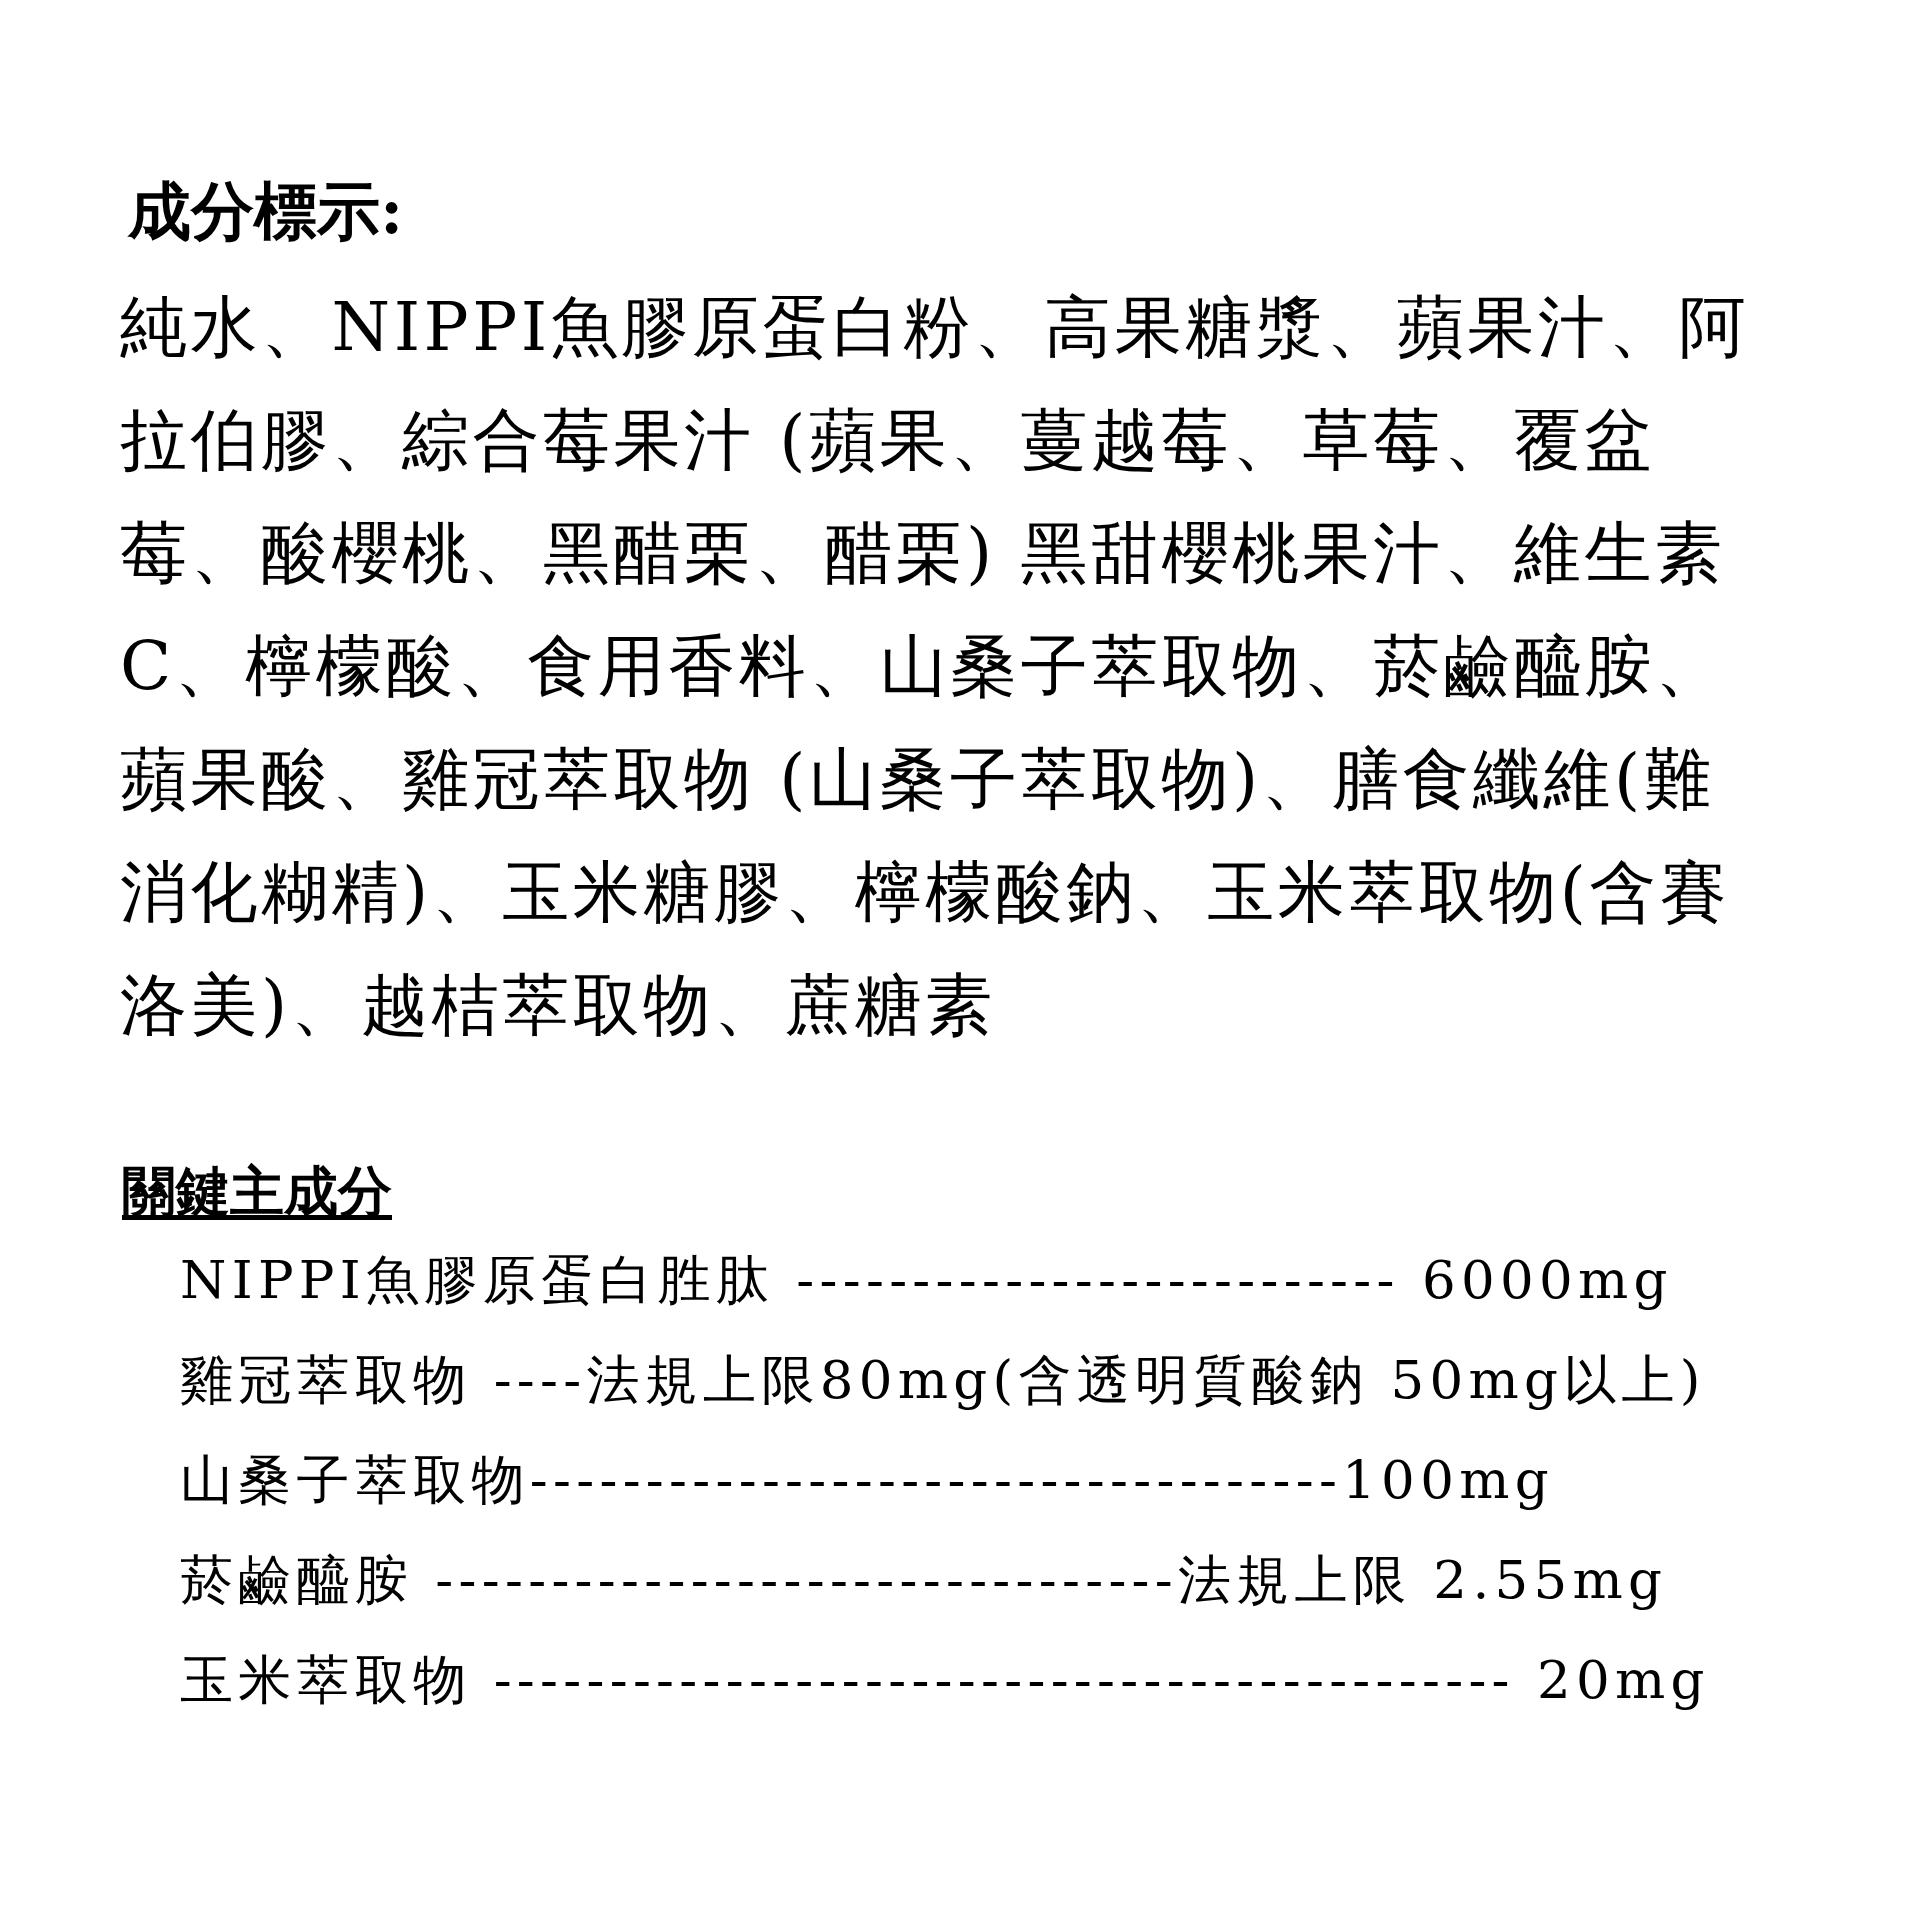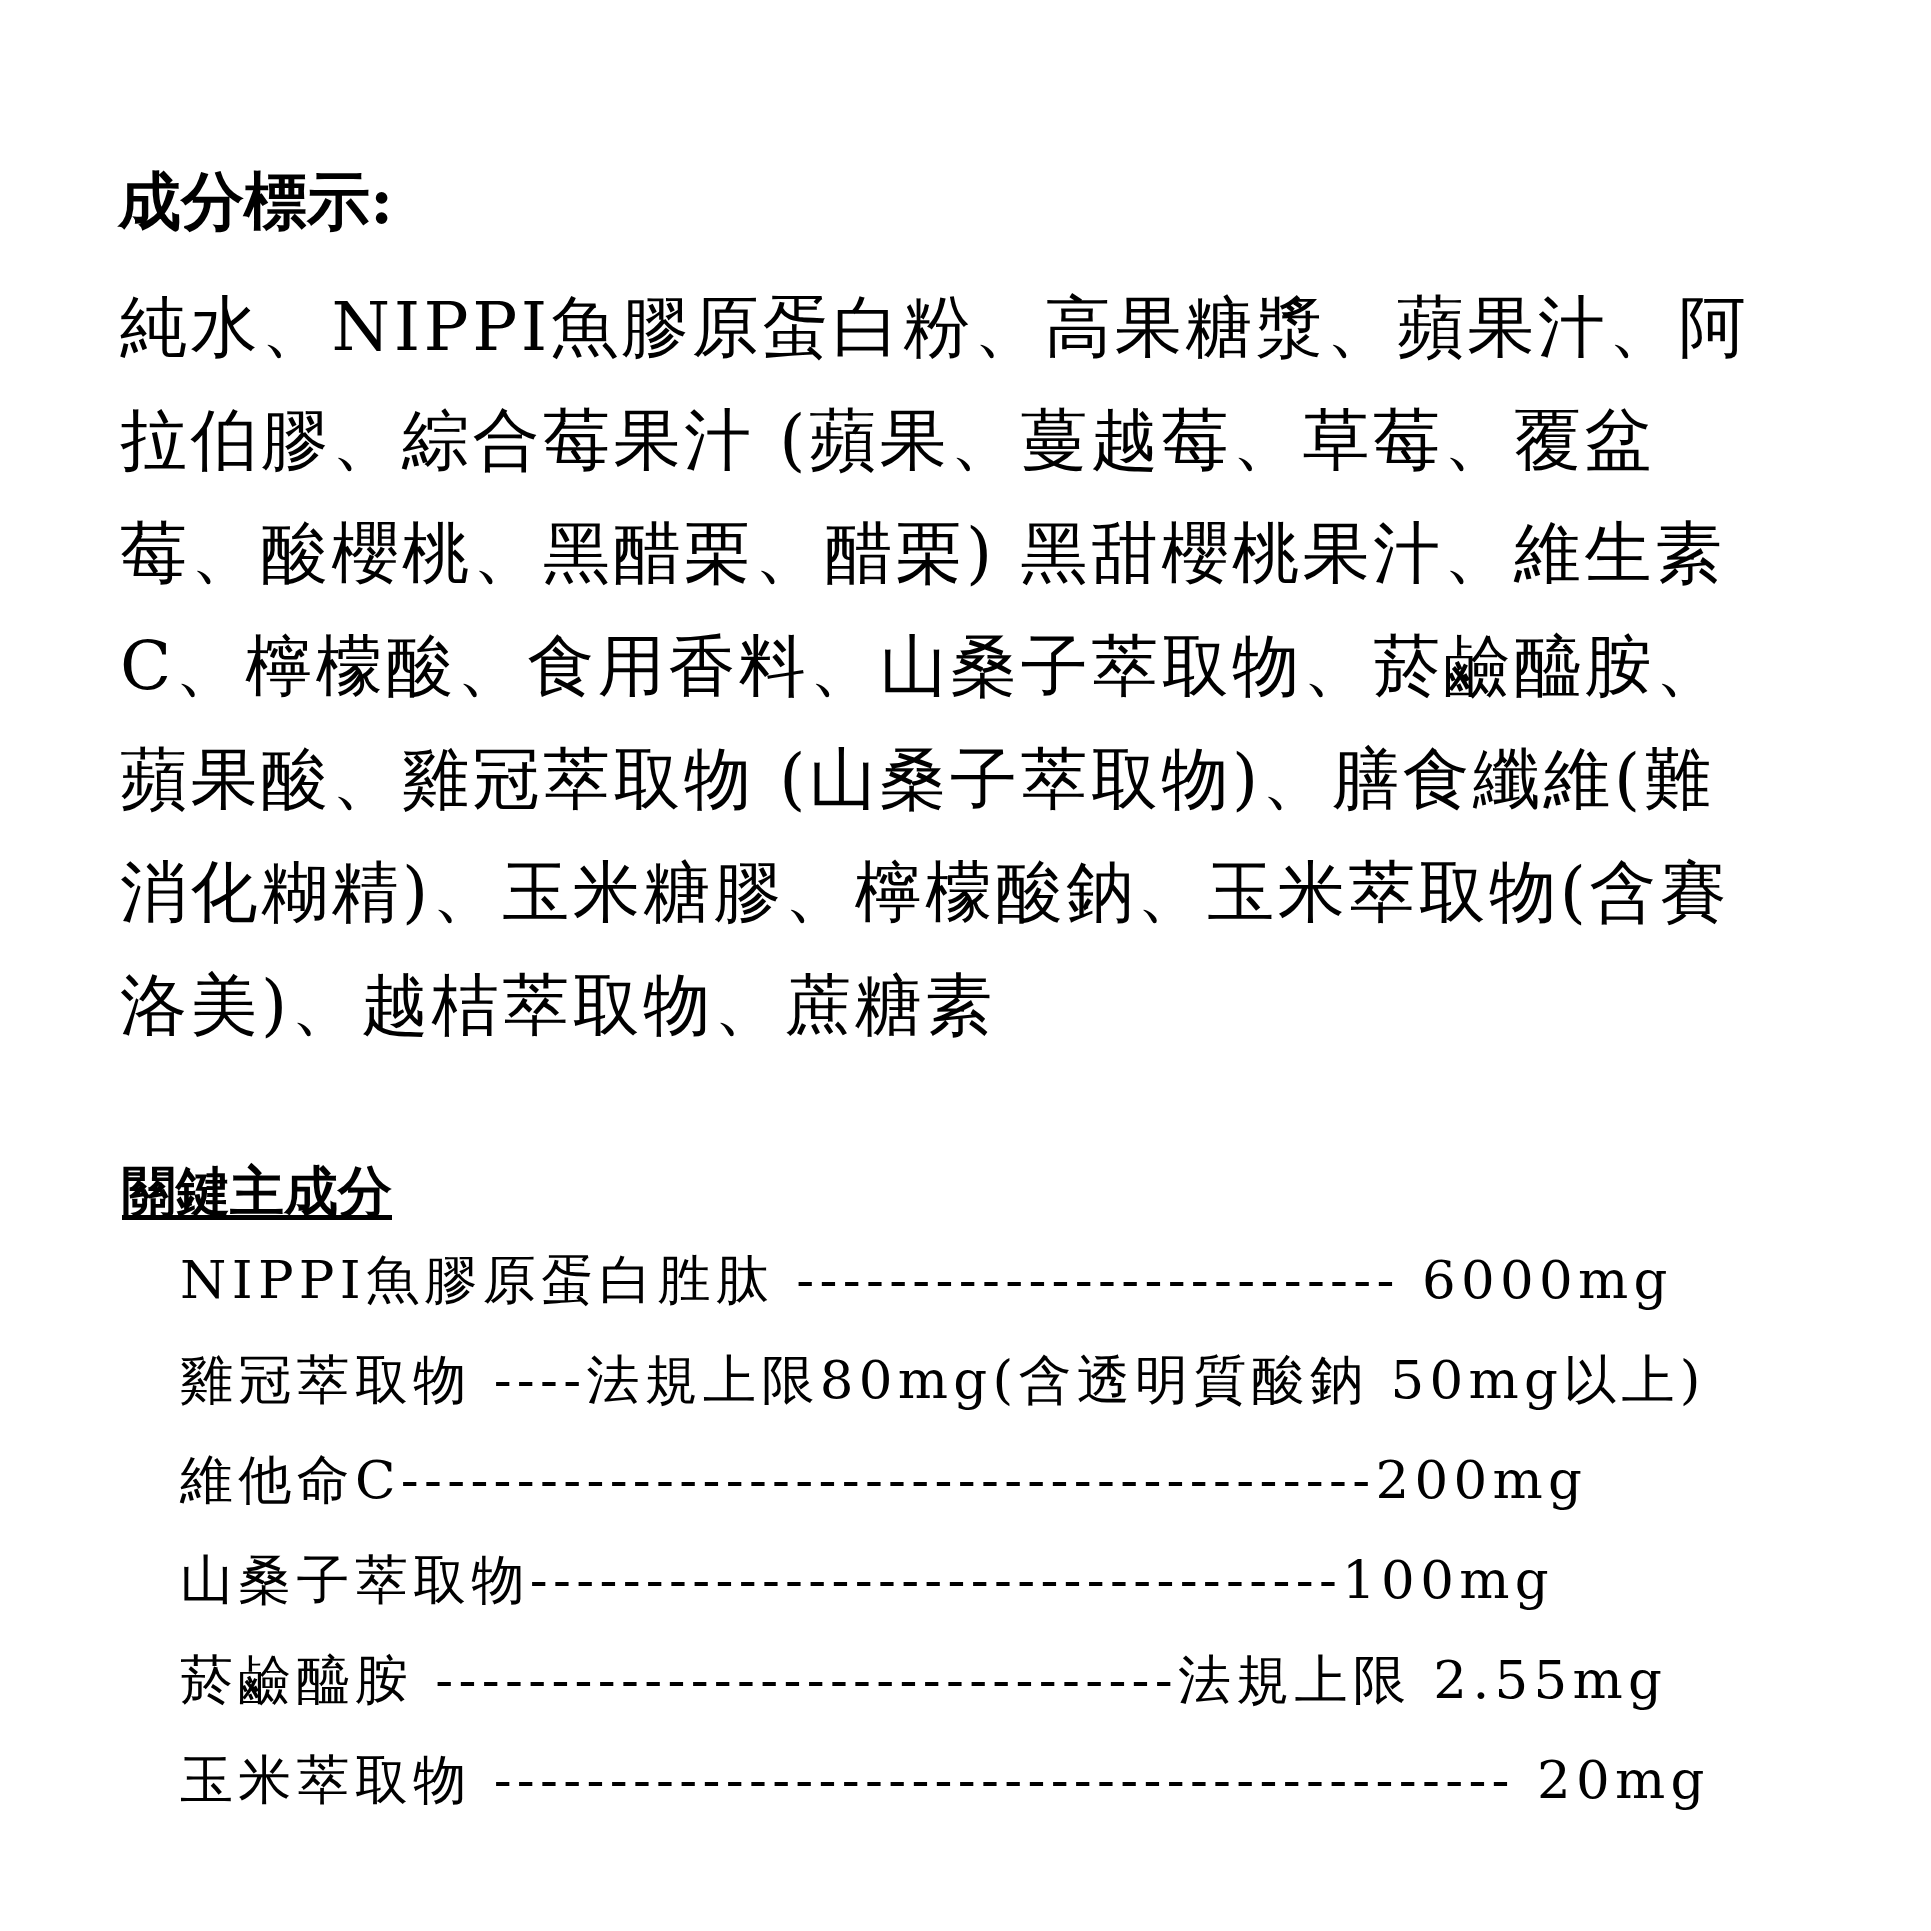--- a/index.html
+++ b/index.html
@@ -20,21 +20,21 @@
       left: 0; top: 0;
       width: 1931px; height: 1931px;
     }
     .ingredients-title {
       position: absolute;
       left: 112px;
       top: 156px;
       font-size: 63px;
       font-weight: bold;
       line-height: 79px;
-      margin: 6px;
+      margin: 16px;
       white-space: nowrap;
     }
     .ingredients-body {
       position: absolute;
       left: 112px;
       top: 263px;
       width: 1722px;
       font-size: 67px;
       line-height: 113px;
       margin: 8px;
@@ -94,20 +94,19 @@
     <span class="line">蘋果酸、雞冠萃取物 (山桑子萃取物)、膳食纖維(難</span>
     <span class="line">消化糊精)、玉米糖膠、檸檬酸鈉、玉米萃取物(含賽</span>
     <span class="line">洛美)、越桔萃取物、蔗糖素</span>
   </p>
 
   <h2 class="key-title">關鍵主成分</h2>
 
   <ul class="key-list">
     <li class="key-row">NIPPI魚膠原蛋白胜肽 -------------------------- 6000mg</li>
     <li class="key-row">雞冠萃取物 ----法規上限80mg(含透明質酸鈉 50mg以上)</li>
-    <li class="key-row">維他命C------------------------------------------200mg</li>
     <li class="key-row">山桑子萃取物-----------------------------------100mg</li>
     <li class="key-row">菸鹼醯胺 --------------------------------法規上限 2.55mg</li>
     <li class="key-row">玉米萃取物 -------------------------------------------- 20mg</li>
   </ul>
 
 </div>
 
 
 </body></html>

